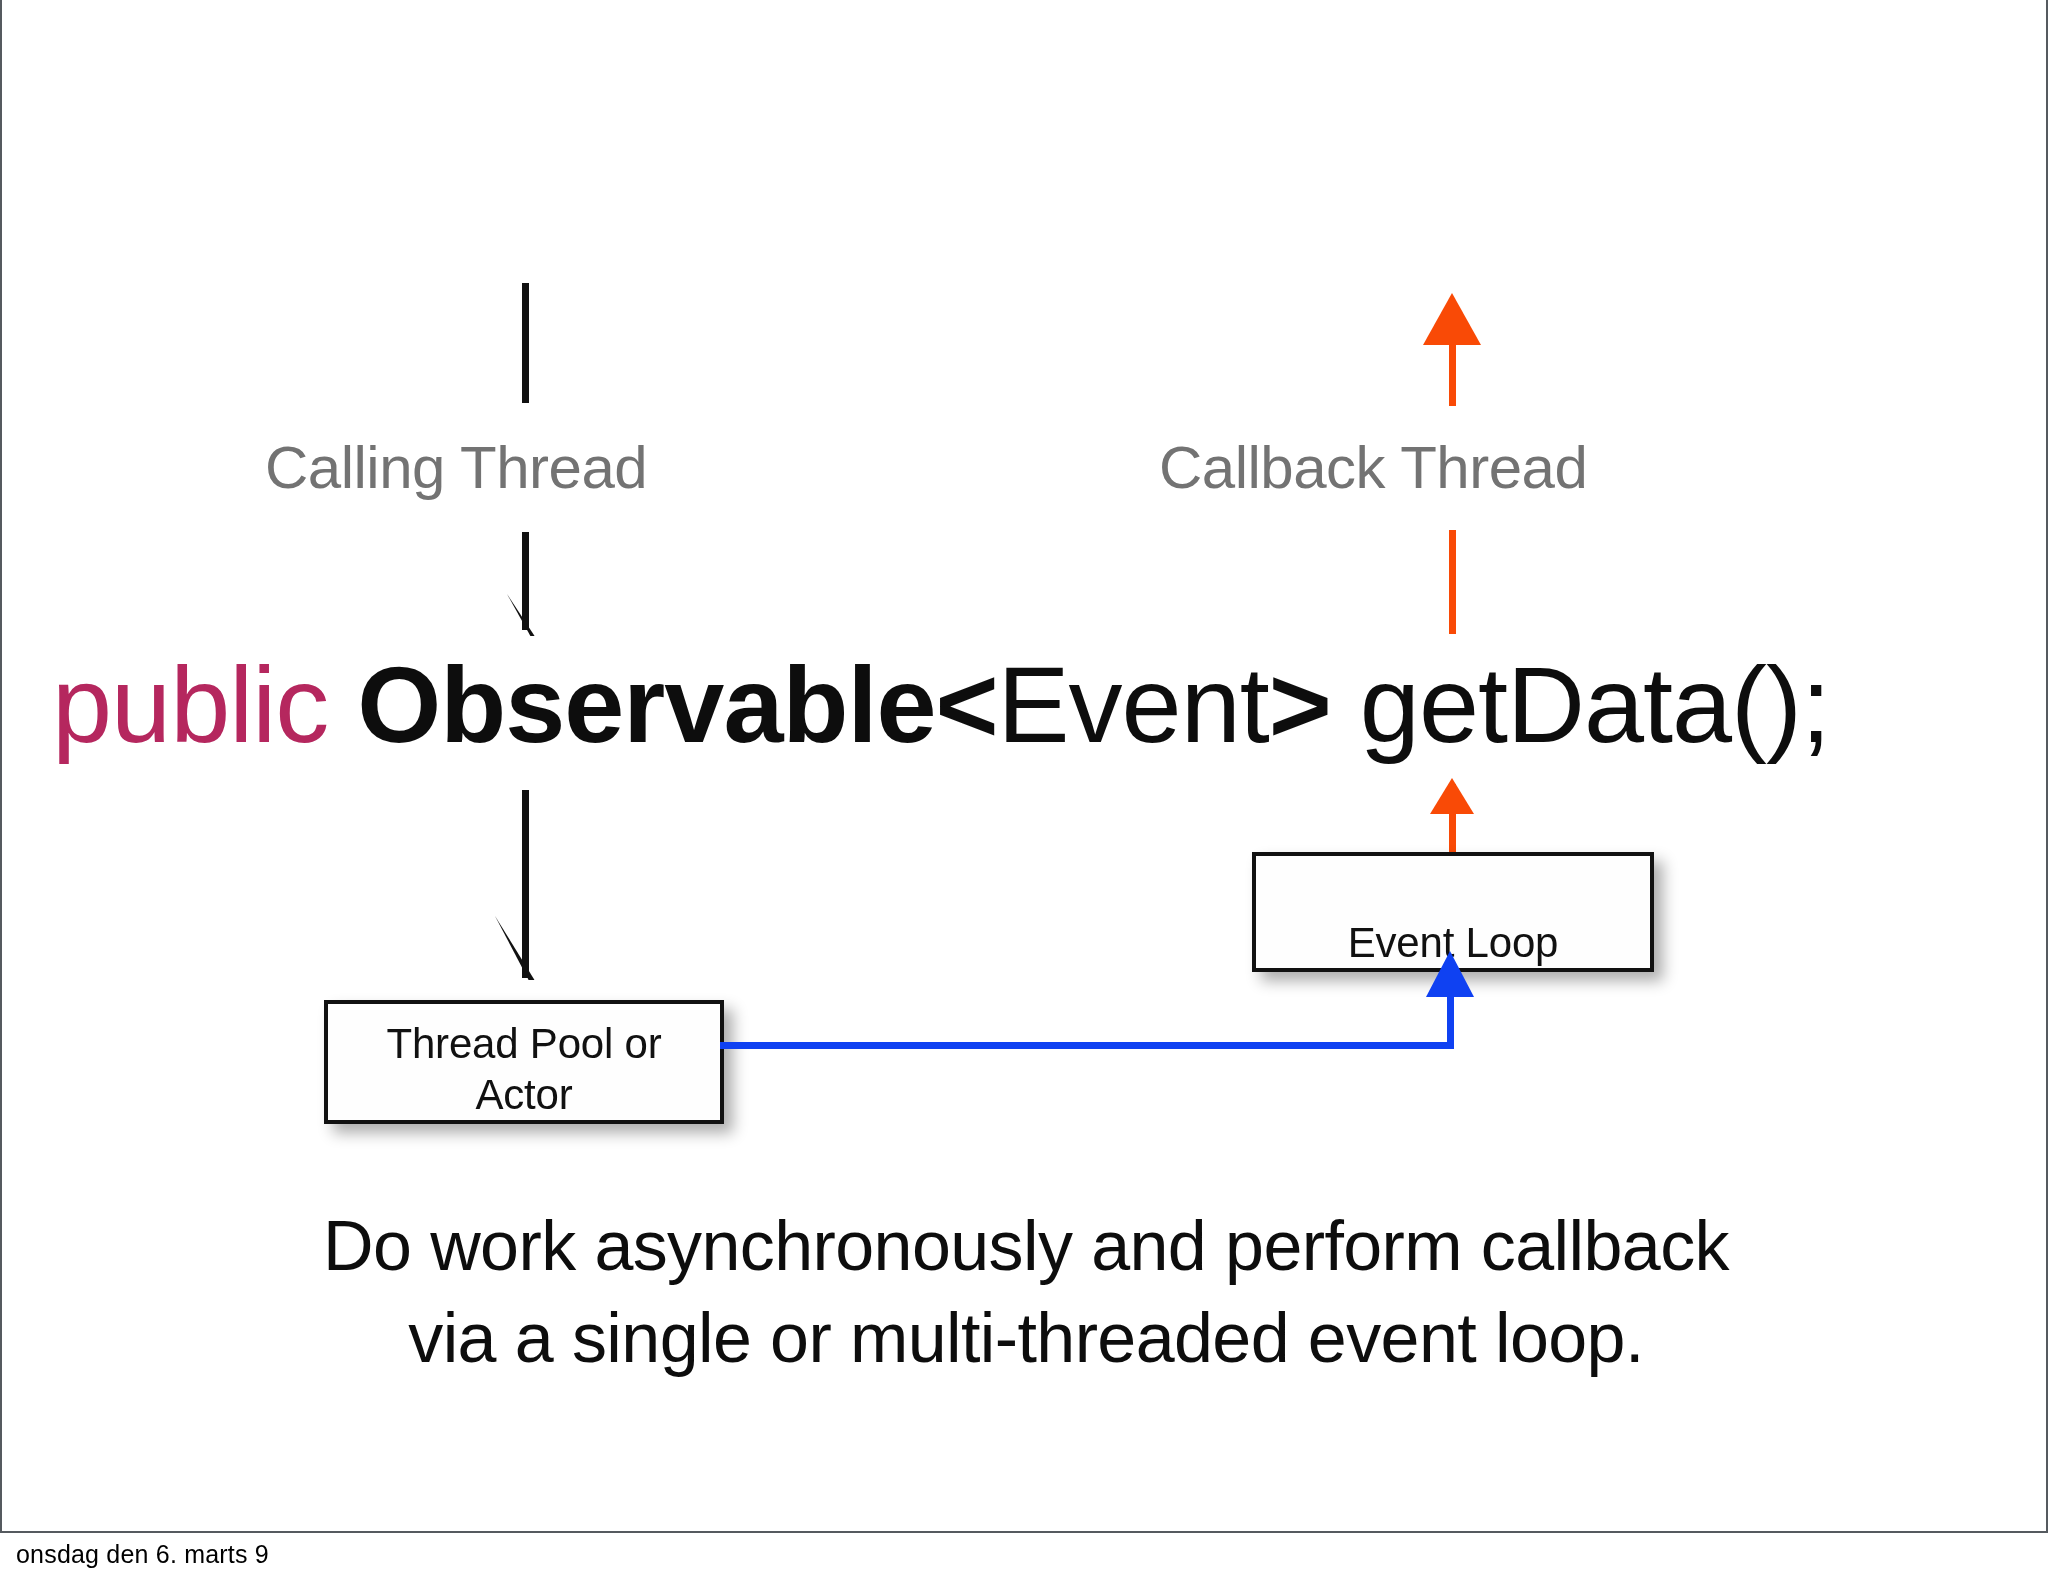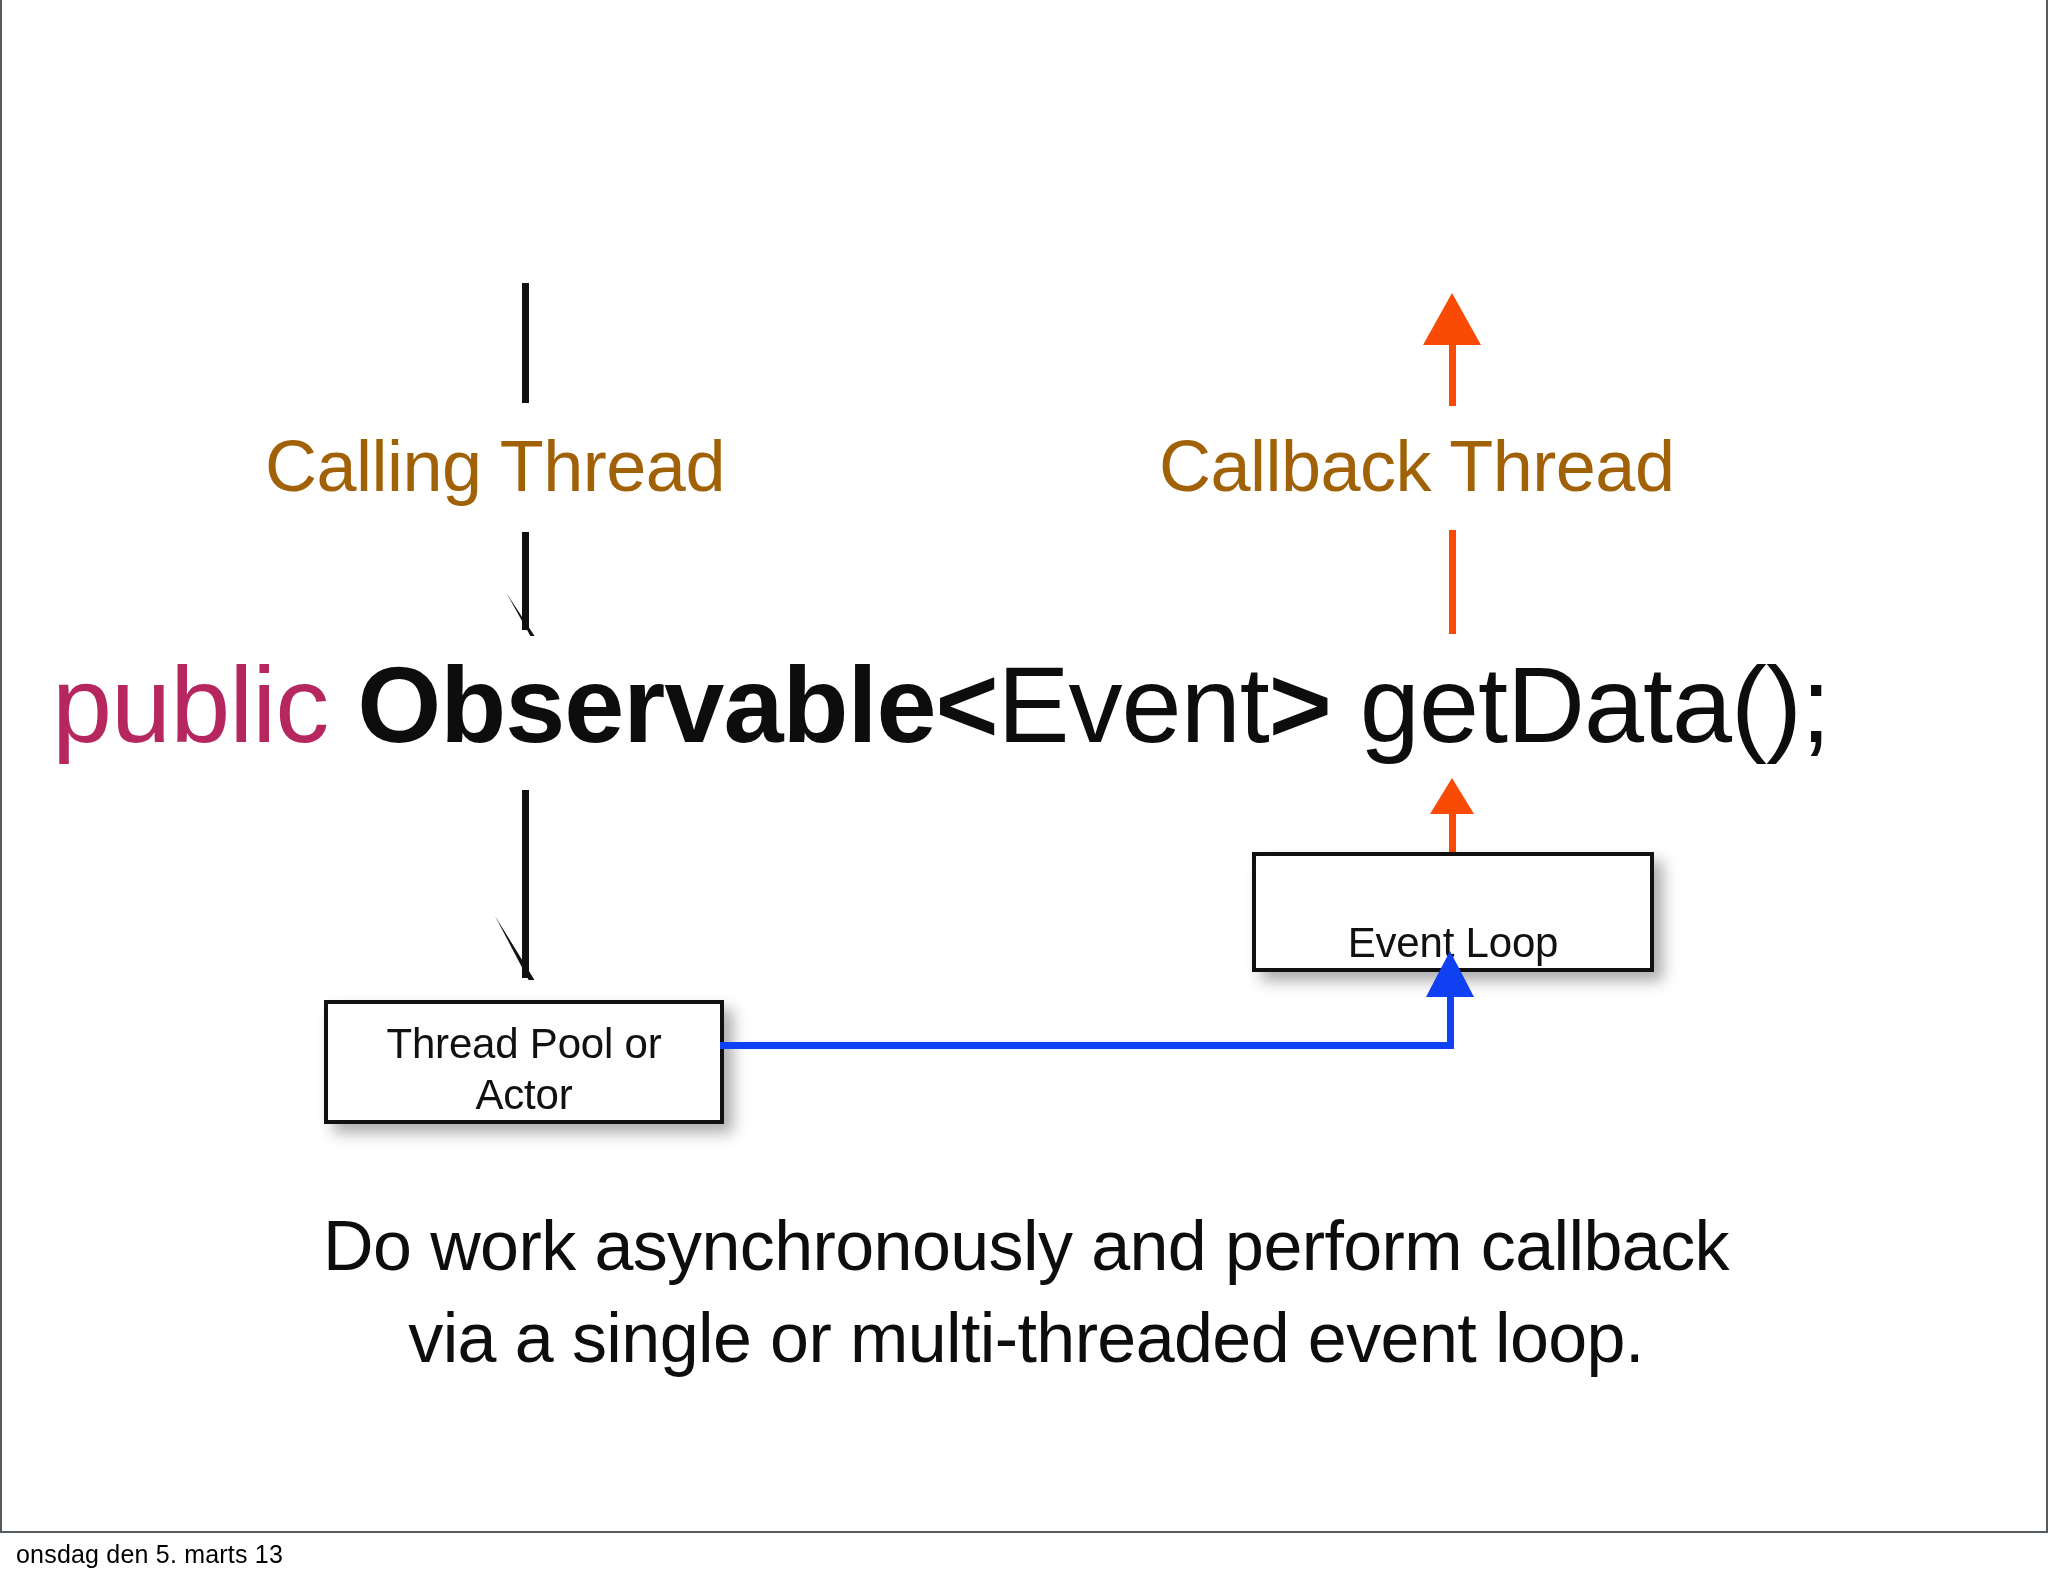--- a/index.html
+++ b/index.html
@@ -46,24 +46,25 @@
     top: 7px;
     font-size: 25px;
     color: #000000;
     letter-spacing: 0.2px;
     white-space: nowrap;
   }
 
   
   .thread-label {
     position: absolute;
-    font-size: 72px;
-    color: #a16207;
+    font-size: 60px;
+    color: #737373;
     white-space: nowrap;
     letter-spacing: -0.5px;
+    margin-top: 8px;
   }
   #calling-thread-label { left: 263px; top: 425px; }
   #callback-thread-label { left: 1157px; top: 425px; }
 
   
   #signature {
     position: absolute;
     left: 50px;
     top: 640px;
     width: 1980px;
@@ -266,16 +267,16 @@
     <div class="hline" id="blue-h"></div>
     <div class="vline" id="blue-v"></div>
     <div id="blue-arrow"></div>
 
     <div id="caption">Do work asynchronously and perform callback
 via a single or multi-threaded event loop.</div>
 
   </div>
 
   <div id="footer">
-    <div id="footer-text">onsdag den 5. marts 13</div>
+    <div id="footer-text">onsdag den 6. marts 9</div>
   </div>
 
 </div>
 
 </body></html>

